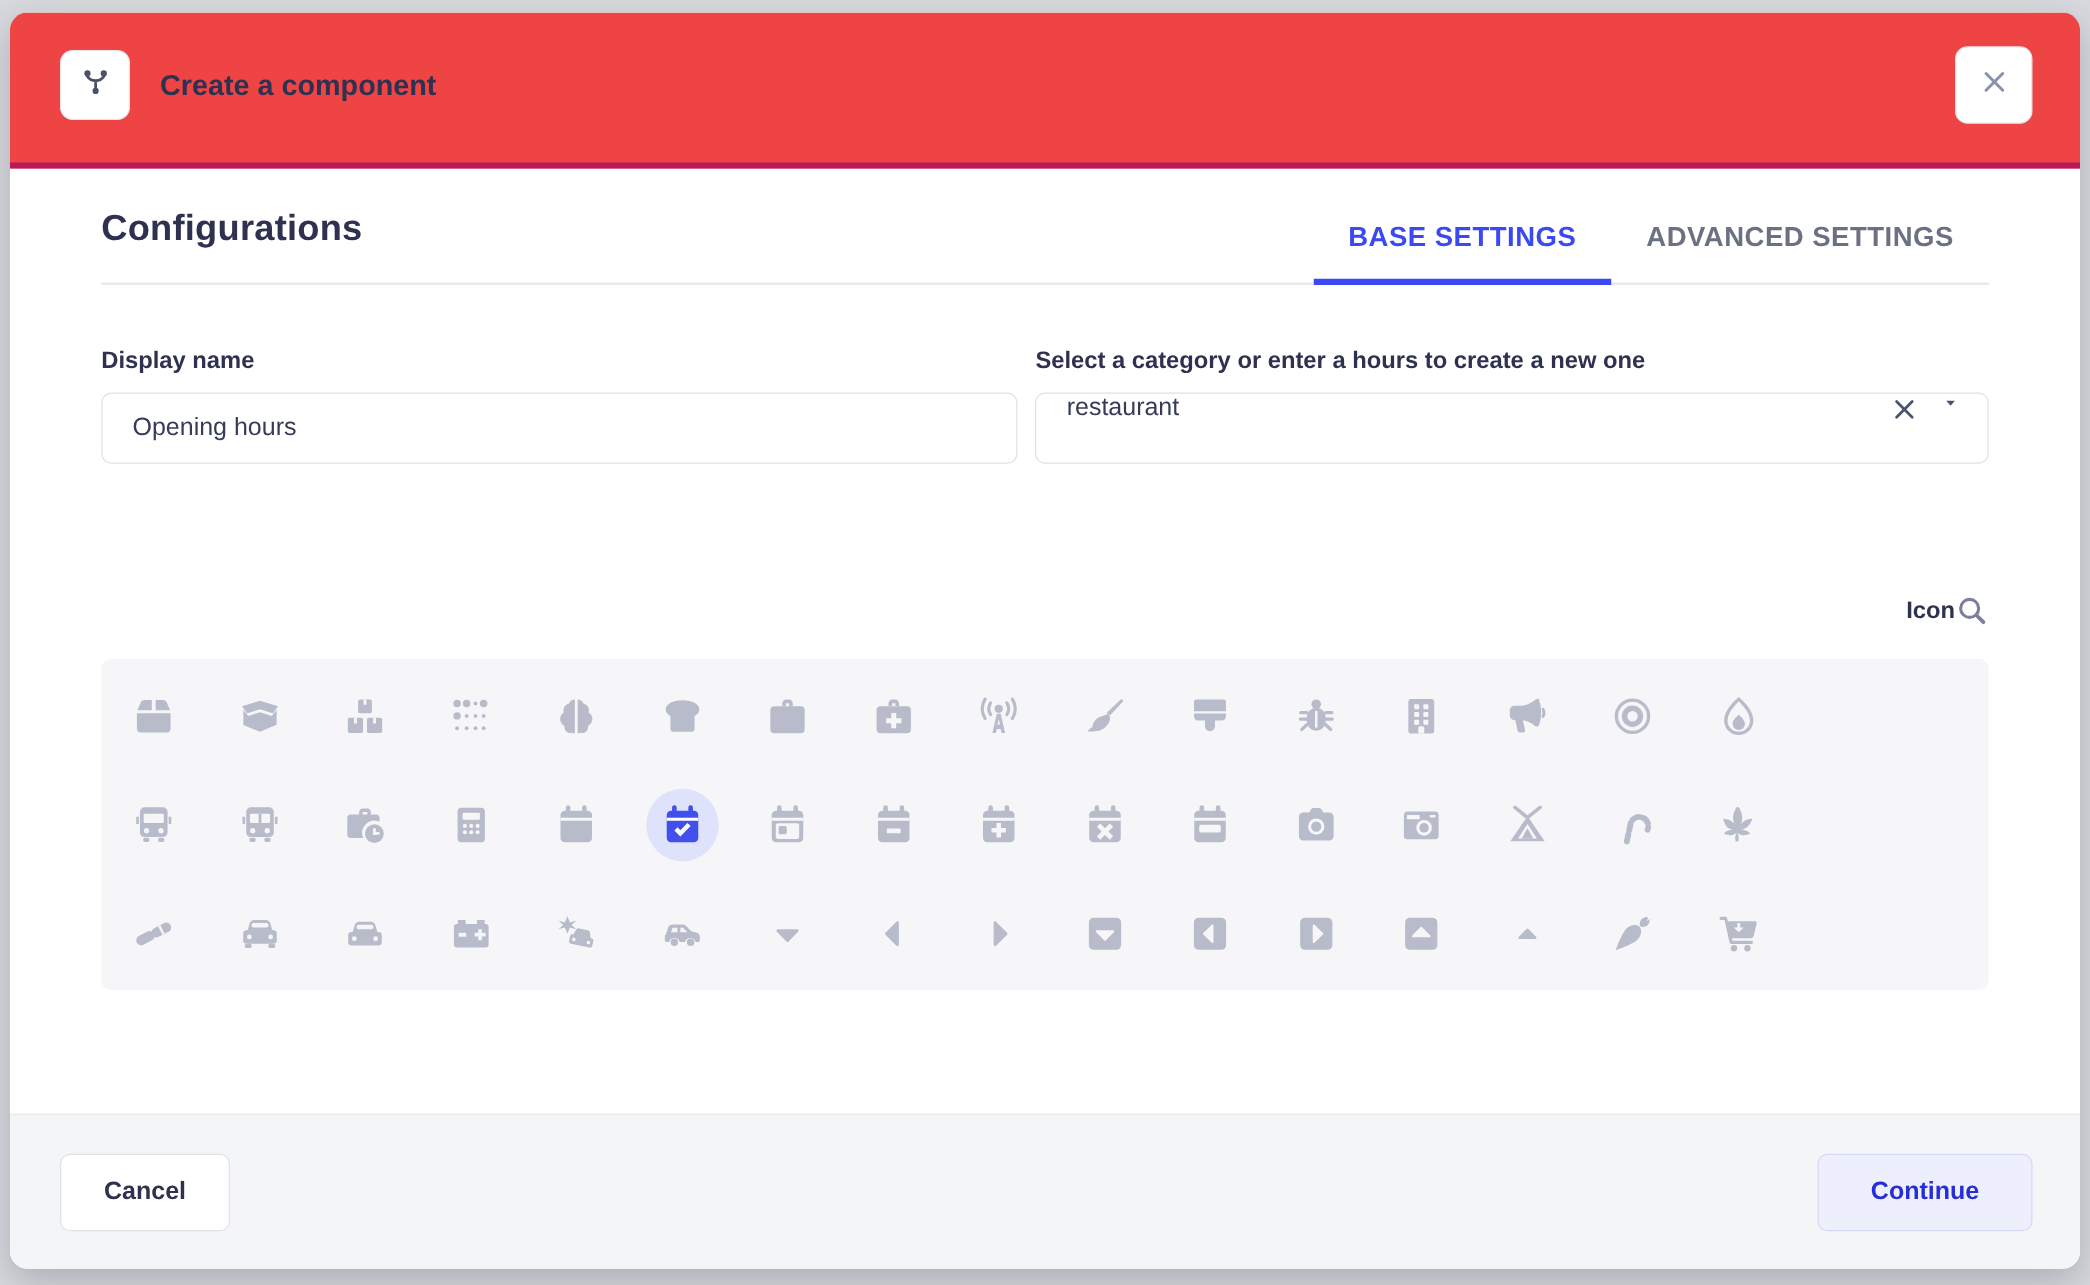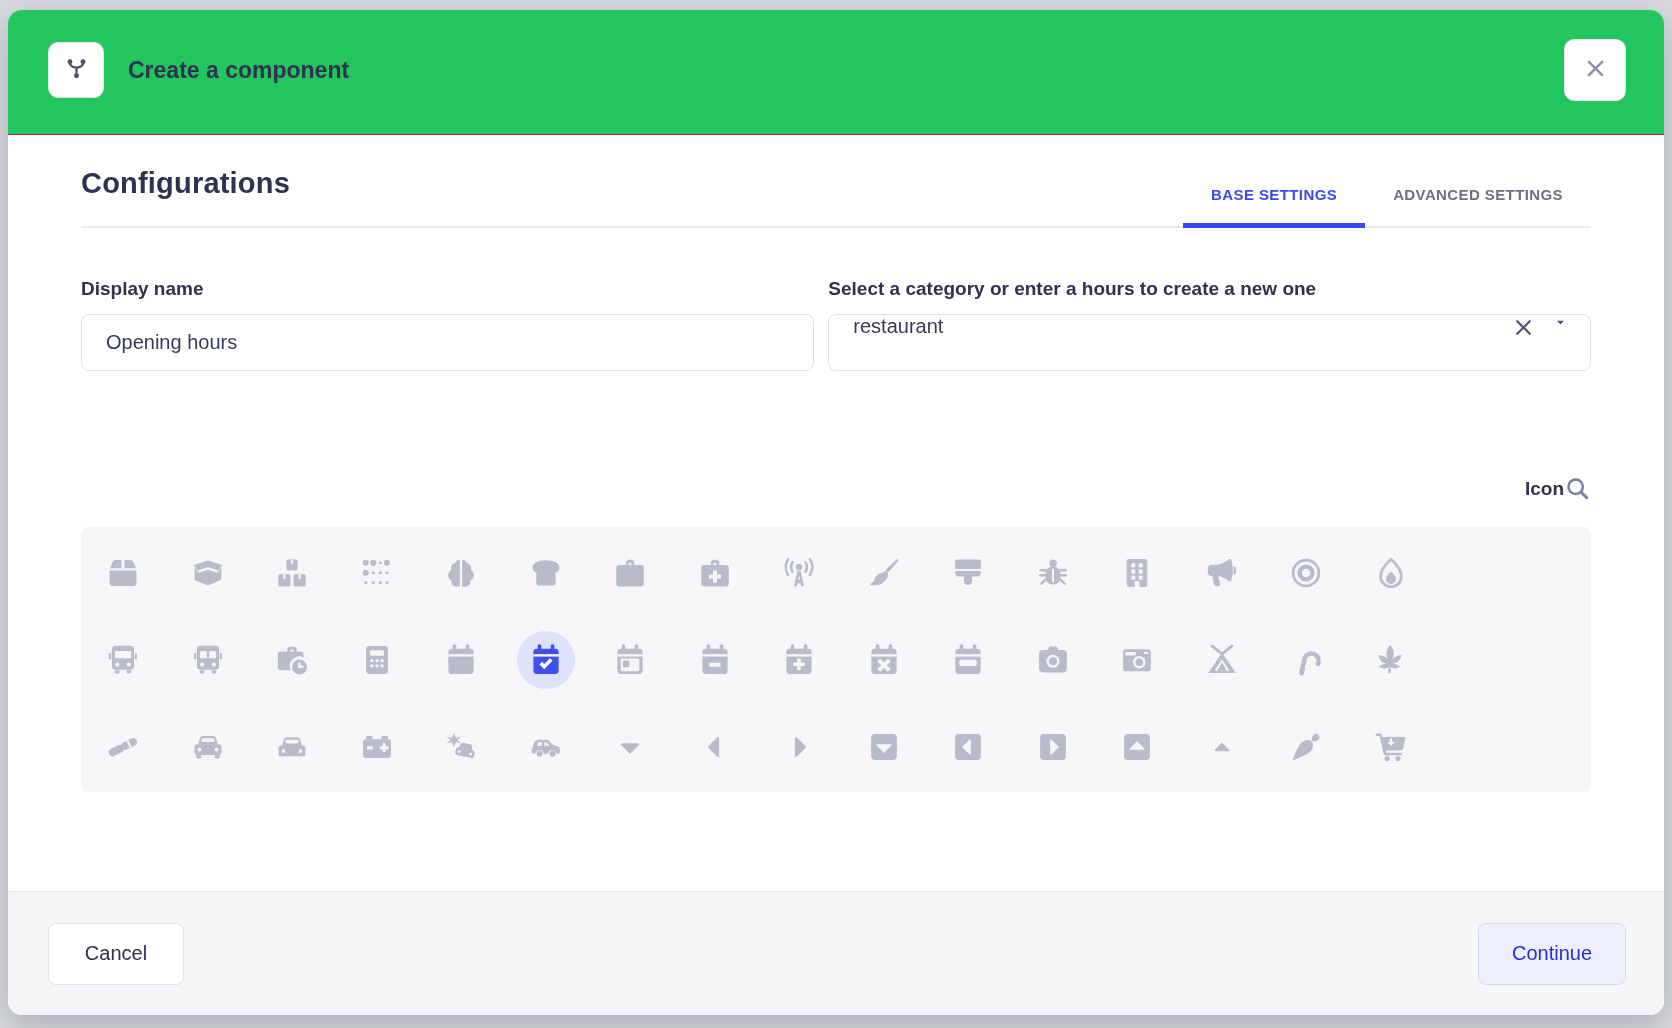--- a/index.html
+++ b/index.html
@@ -1,34 +1,34 @@
 <!DOCTYPE html>
 <html><head>
 <meta charset="utf-8">
 <style>
   *{margin:0;padding:0;box-sizing:border-box}
   html,body{width:1672px;height:1028px;overflow:hidden}
   body{background:#d8dade;font-family:"Liberation Sans",sans-serif}
   .modal{position:absolute;left:8px;top:10px;right:8px;bottom:13px;background:#fff;border-radius:14px;
          box-shadow:0 10px 30px rgba(40,44,63,.25);display:flex;flex-direction:column;overflow:hidden}
-  .hdr{height:125px;background:#22c55e;border-bottom:1px solid #be185d;display:flex;align-items:center;
+  .hdr{height:125px;background:#ef4444;border-bottom:5px solid #be185d;display:flex;align-items:center;
        padding:0 38px 4px 40px;flex:0 0 auto}
   .hdr-tile{width:56px;height:56px;background:#fff;border:1px solid #e4e5ea;border-radius:10px;
             display:flex;align-items:center;justify-content:center;color:#4b5069}
   .hdr-tile svg{width:27px;height:27px}
   .hdr-title{margin-left:24px;font-size:23px;font-weight:700;color:#2e3150}
   .close-btn{margin-left:auto;width:62px;height:62px;background:#fff;border:1px solid #e4e5ea;border-radius:10px;
              display:flex;align-items:center;justify-content:center;color:#8b90ab;cursor:pointer}
   .close-btn svg{width:25px;height:25px}
   .bodyc{flex:1;padding:0 73px;background:#fff}
   .config-row{margin-top:32px;display:flex;justify-content:space-between;align-items:flex-end;
               border-bottom:2px solid #e9eaee}
   h1{font-size:29px;font-weight:700;color:#2e3150;padding-bottom:26px;letter-spacing:.2px}
   .tabs{display:flex}
-  .tab{padding:0 28px 20px;margin-bottom:-2px;border-bottom:5px solid transparent;font-size:15px;
+  .tab{padding:0 28px 20px;margin-bottom:-2px;border-bottom:5px solid transparent;font-size:22px;
        font-weight:700;letter-spacing:.4px;color:#6b7083;cursor:pointer;white-space:nowrap}
   .tab.active{color:#3b49f3;border-bottom-color:#3b49f3}
   .form-row{margin-top:50px;display:flex;gap:14px}
   .field{flex:1}
   .field.wide{flex:1.04}
   .flabel{font-size:19px;font-weight:700;color:#2e3150;margin-bottom:14px}
   input.tinput{width:100%;height:57px;border:1px solid #dfe1e7;border-radius:8px;padding:0 24px;
                font-size:20px;color:#363b59;font-family:inherit;background:#fff;outline:none}
   .select{height:57px;border:1px solid #dfe1e7;border-radius:8px;padding:0 22px 0 24px;display:flex;
           background:#fff;cursor:pointer}
@@ -41,24 +41,24 @@
         grid-template-columns:repeat(16,84.5px);grid-auto-rows:87px;align-items:center;justify-items:center;
         padding:2px 0}
   .cell{width:58px;height:58px;border-radius:50%;display:flex;align-items:center;justify-content:center;
         color:#b8bcca;cursor:pointer}
   .cell svg{width:34px;height:34px}
   .cell.selected{background:#dee2fb;color:#4150ed}
   .cut{fill:#f6f6f8}
   .cell.selected .cut{fill:#ffffff}
   .ftr{flex:0 0 auto;height:124px;background:#f4f5f7;border-top:1px solid #e8e9ed;display:flex;
        align-items:center;justify-content:space-between;padding:0 38px 0 40px}
-  .btn{height:62px;border-radius:8px;font-size:20px;font-weight:400;font-family:inherit;cursor:pointer;
+  .btn{height:62px;border-radius:8px;font-size:20px;font-weight:700;font-family:inherit;cursor:pointer;
        display:flex;align-items:center;justify-content:center}
   .btn-cancel{width:136px;background:#fff;border:1px solid #e1e2e8;color:#2e3150}
-  .btn-continue{width:148px;background:#edeffc;border:1px solid #d4d9f7;color:#272ed6}
+  .btn-continue{width:172px;background:#edeffc;border:1px solid #d4d9f7;color:#272ed6}
 </style>
 </head>
 <body>
 
 <div class="modal">
   <div class="hdr">
     <div class="hdr-tile">
       <span><svg viewBox="0 0 24 24" fill="currentColor" xmlns="http://www.w3.org/2000/svg">
             <circle cx="6.2" cy="6" r="2.2"></circle>
             <circle cx="17.8" cy="6" r="2.2"></circle>

